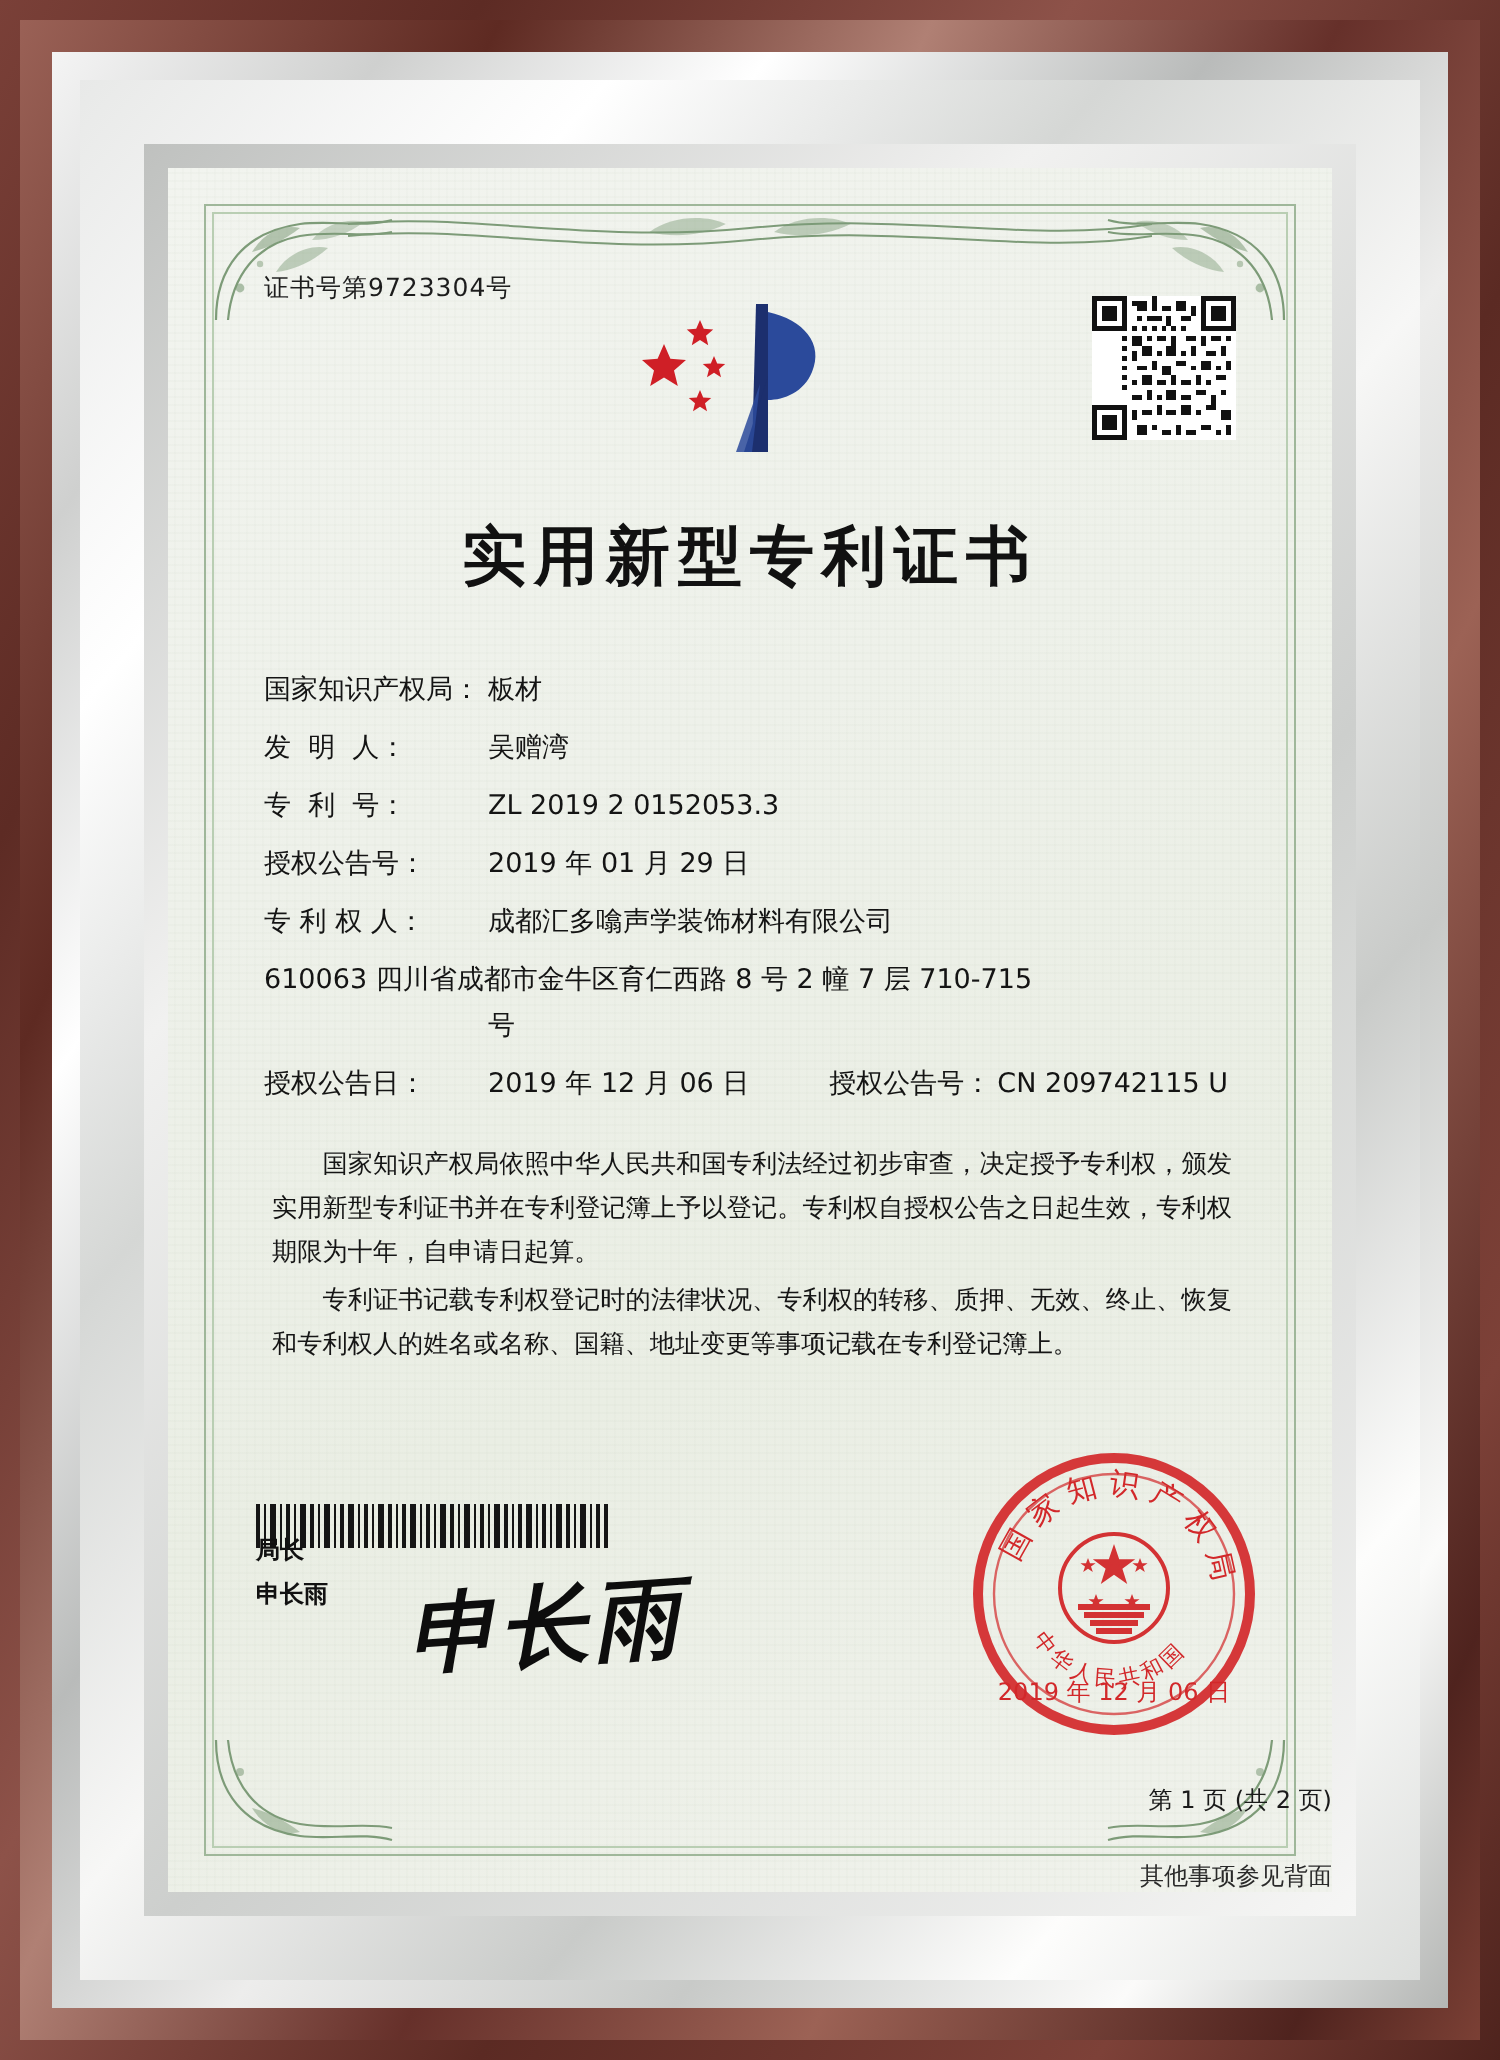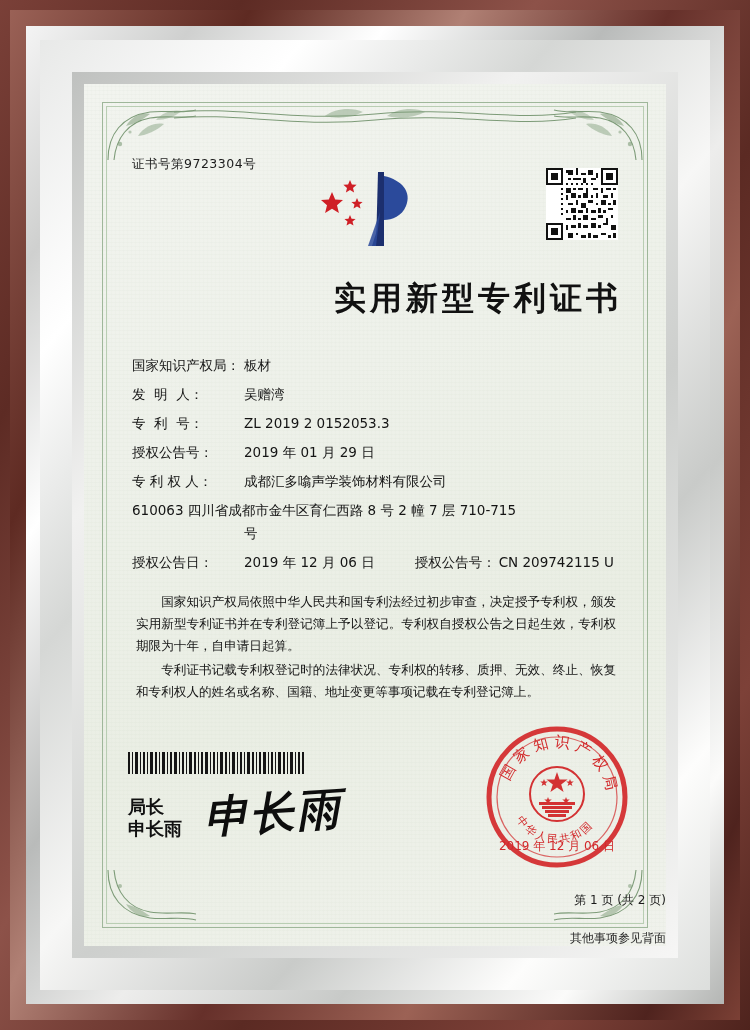--- a/index.html
+++ b/index.html
@@ -98,21 +98,21 @@
     position: absolute;
     left: 90px; right: 90px; top: 20px;
     height: 34px;
     color: #7d9b78;
   }
   .top-vine svg { width: 100%; height: 100%; display: block; }
 
   
   .content {
     position: absolute;
-    left: 44px; top: 72px;
+    left: 44px; top: 52px;
     width: 494px;
     font-family: "DejaVu Sans", "Liberation Sans", sans-serif;
     color: #1d1d1d;
   }
   .cert-no {
     font-size: 12.5px;
     letter-spacing: .5px;
     color: #1d1d1d;
     margin-left: 4px;
   }
@@ -130,21 +130,21 @@
   .qr {
     position: absolute;
     right: 4px; top: 4px;
     width: 72px; height: 72px;
     background: #ffffff;
   }
   .qr svg { display:block; }
 
   .title {
     margin-top: 104px;
-    text-align: right;
+    text-align: center;
     font-size: 32px;
     font-weight: bold;
     letter-spacing: 4px;
     color: #111;
     font-family: "DejaVu Sans", "Liberation Sans", sans-serif;
   }
 
   .fields {
     margin-top: 30px;
     padding-left: 4px;
@@ -185,22 +185,22 @@
   .barcode {
     position: absolute;
     left: 44px; top: 668px;
     width: 176px; height: 22px;
   }
   .barcode svg { display: block; }
 
   
   .sign-block {
     position: absolute;
-    left: 44px; top: 712px;
-    font-size: 18px;
+    left: 44px; top: 680px;
+    font-size: 12px;
     line-height: 22px;
     font-weight: bold;
     color: #111;
   }
   .sign-script {
     position: absolute;
     left: 120px; top: 700px;
     font-size: 44px;
     font-family: "DejaVu Serif", "Liberation Serif", serif;
     font-style: italic;

